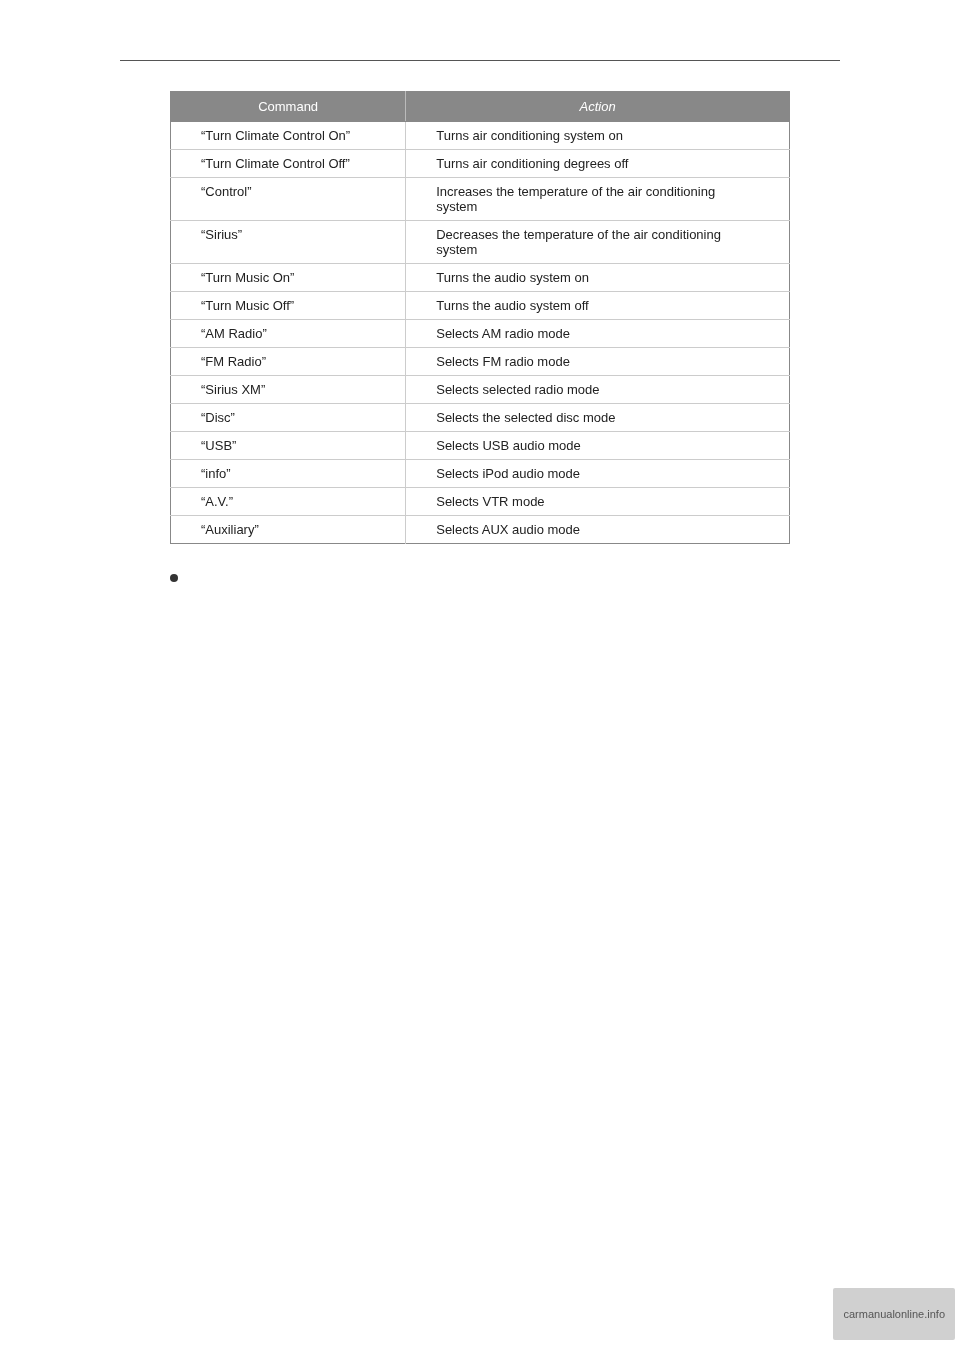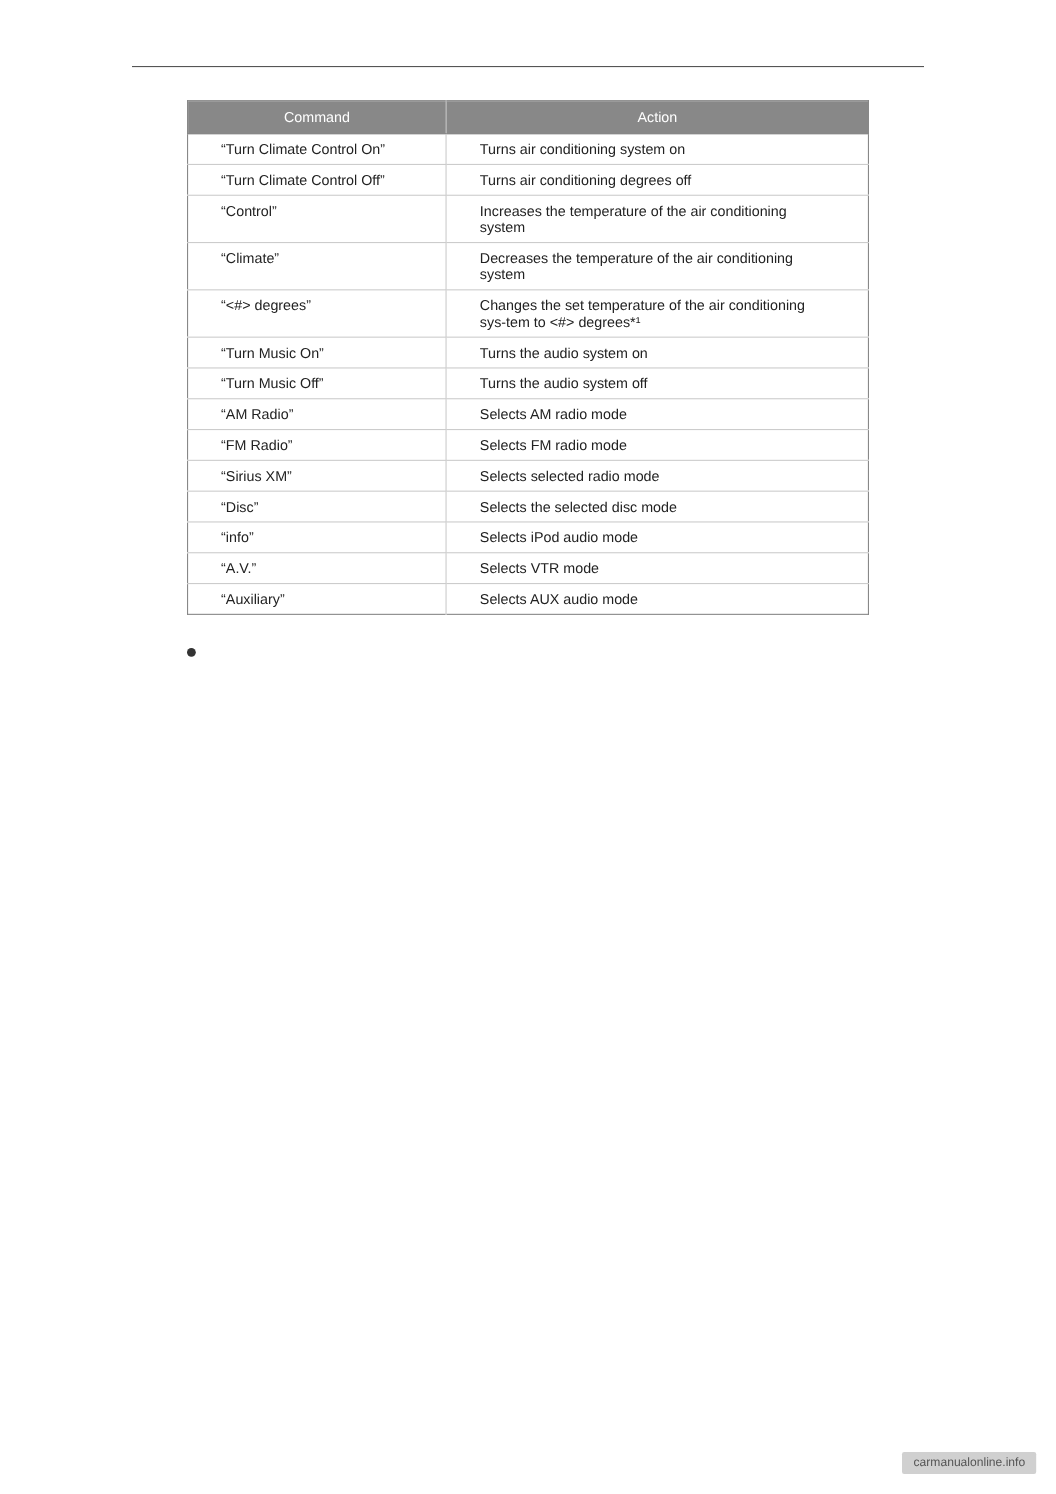--- a/index.html
+++ b/index.html
@@ -52,20 +52,21 @@
       border: 1px solid #888;
     }
 
     thead tr th:first-child {
       border-right: 1px solid #bbb;
       width: 38%;
     }
 
     thead tr th:last-child {
       width: 62%;
+      font-style: italic;
     }
 
     tbody tr td {
       padding: 6px 30px;
       font-size: 13px;
       border-bottom: 1px solid #cccccc;
       vertical-align: top;
     }
 
     tbody tr td:first-child {
@@ -87,23 +88,23 @@
       height: 8px;
       background: #333;
       border-radius: 50%;
       display: inline-block;
       margin-bottom: 6px;
     }
 
     .watermark {
       position: absolute;
       bottom: 18px;
-      right: 18px;
+      right: 5px;
       background: #d0d0d0;
-      padding: 4px 10px;
+      padding: 20px 10px;
       font-size: 11px;
       color: #555;
       border-radius: 2px;
     }
   </style>
 </head>
 <body>
 
 <div class="page-container">
   <hr class="top-rule">
@@ -123,26 +124,22 @@
           </tr>
           <tr>
             <td>“Turn Climate Control Off”</td>
             <td>Turns air conditioning degrees off</td>
           </tr>
           <tr>
             <td>“Control”</td>
             <td>Increases the temperature of the air conditioning system</td>
           </tr>
           <tr>
-            <td>“Climate”</td>
+            <td>“Sirius”</td>
             <td>Decreases the temperature of the air conditioning system</td>
-          </tr>
-          <tr>
-            <td>“&lt;#&gt; degrees”</td>
-            <td>Changes the set temperature of the air conditioning sys-tem to &lt;#&gt; degrees*¹</td>
           </tr>
           <tr>
             <td>“Turn Music On”</td>
             <td>Turns the audio system on</td>
           </tr>
           <tr>
             <td>“Turn Music Off”</td>
             <td>Turns the audio system off</td>
           </tr>
           <tr>
@@ -155,20 +152,24 @@
           </tr>
           <tr>
             <td>“Sirius XM”</td>
             <td>Selects selected radio mode</td>
           </tr>
           <tr>
             <td>“Disc”</td>
             <td>Selects the selected disc mode</td>
           </tr>
           <tr>
+            <td>“USB”</td>
+            <td>Selects USB audio mode</td>
+          </tr>
+          <tr>
             <td>“info”</td>
             <td>Selects iPod audio mode</td>
           </tr>
           <tr>
             <td>“A.V.”</td>
             <td>Selects VTR mode</td>
           </tr>
           <tr>
             <td>“Auxiliary”</td>
             <td>Selects AUX audio mode</td>

